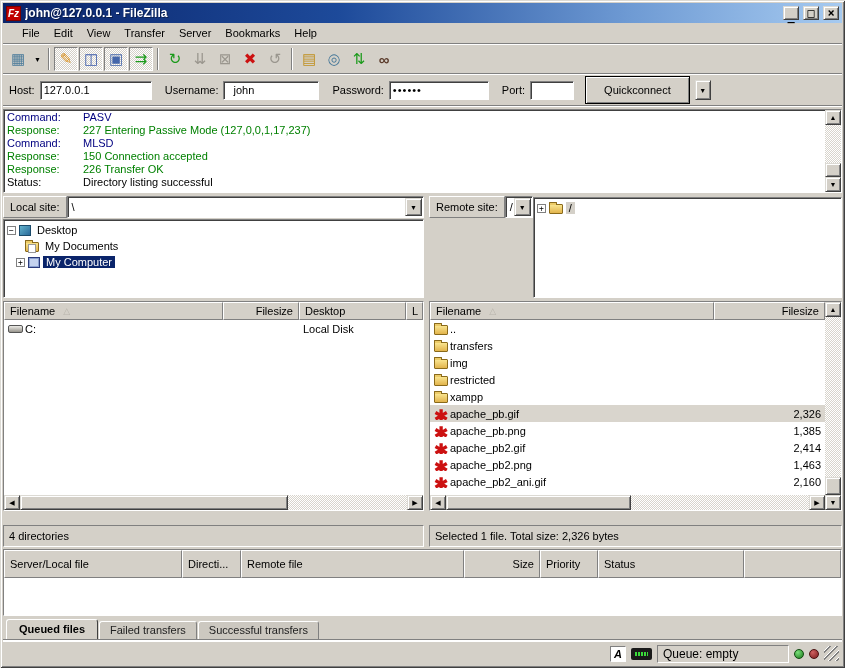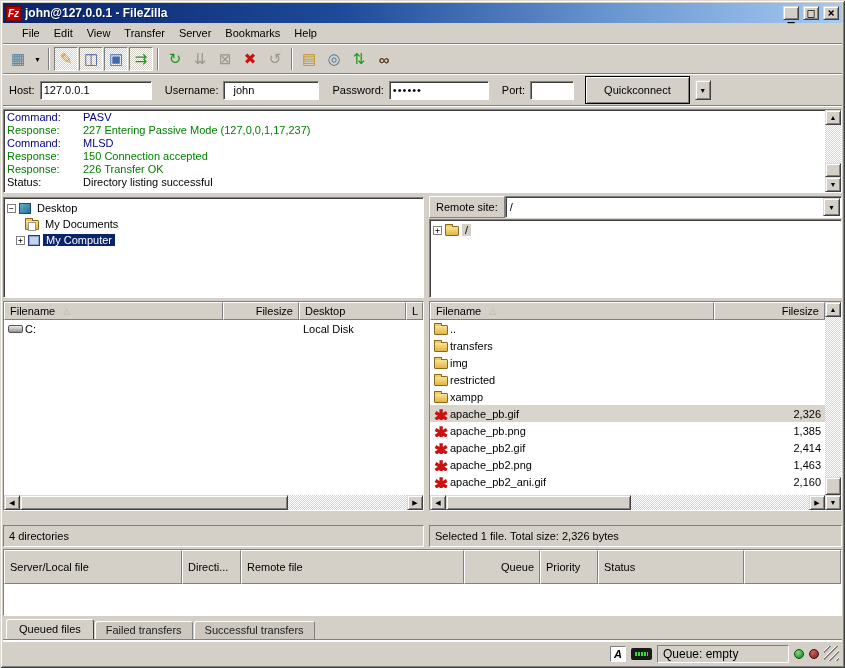--- a/index.html
+++ b/index.html
@@ -59,21 +59,21 @@
   .sbtn{width:16px;height:15px;background:#d4d0c8;display:flex;align-items:center;justify-content:center;font-size:7px;flex:none}
   .vscroll .sbtn{width:16px;height:15px}
   .vtrack{flex:1;display:flex;flex-direction:column;justify-content:flex-end}
   .vthumb{height:14px;background:#d4d0c8;flex:none}
   .hthumb{background:#d4d0c8;flex:none}
 
   
   .midrow{flex:none;height:102px;display:flex;margin-top:3px}
   .panel-l{width:421px;flex:none;display:flex;flex-direction:column}
   .splitter{width:5px;flex:none}
-  .panel-r{flex:1;display:flex;flex-direction:column}
+  .panel-r{flex:1;display:flex;flex-direction:row}
   .sitehead{flex:none;height:22px;display:flex}
   .sitelabel{background:#d4d0c8;padding:0 6px;display:flex;align-items:center;flex:none}
   .sitecombo{flex:1;background:#fff;display:flex;align-items:stretch}
   .sitecombo .val{flex:1;display:flex;align-items:center;padding-left:4px}
   .dropbtn{width:17px;background:#d4d0c8;display:flex;align-items:center;justify-content:center;font-size:7px;flex:none;margin:1px}
   .treebox{flex:1;background:#fff;margin-top:1px;padding:2px 0 0 3px;overflow:hidden}
   .treerow{height:16px;display:flex;align-items:center;gap:3px;white-space:nowrap}
   .expbox{width:9px;height:9px;border:1px solid #808080;background:#fff;font-size:8px;line-height:7px;text-align:center;flex:none;font-family:"DejaVu Sans Mono",monospace}
   .treelabel{padding:0 3px}
   .treelabel.sel{background:#0a246a;color:#fff}
@@ -101,27 +101,27 @@
   .fcell{padding:0 4px;display:flex;align-items:center;gap:2px;overflow:hidden}
   .fcell.num{justify-content:flex-end}
   .rlistwrap{display:flex;flex-direction:column;flex:1;overflow:hidden}
 
   
   .statusrow{flex:none;height:22px;display:flex;margin-top:14px}
   .statcell{display:flex;align-items:center;padding:0 5px;white-space:nowrap}
 
   
   .queuepane{flex:1;display:flex;flex-direction:column;margin-top:2px;background:#fff}
-  .qheader{flex:none;height:34px;display:flex;background:#d4d0c8}
+  .qheader{flex:none;height:28px;display:flex;background:#d4d0c8}
   .qbody{flex:1;background:#fff}
 
   
   .tabsrow{flex:none;height:23px;display:flex;align-items:flex-end;padding-left:3px;gap:1px}
   .tab{padding:2px 10px 3px;background:#d4d0c8;border-top:1px solid #fff;border-left:1px solid #fff;border-right:1px solid #808080;border-radius:3px 3px 0 0}
-  .tab.active{font-weight:normal;background:#d4d0c8;padding:3px 12px 4px;position:relative;border-right:1px solid #404040}
+  .tab.active{font-weight:bold;background:#d4d0c8;padding:3px 12px 4px;position:relative;border-right:1px solid #404040}
   .tab.inactive{background:#ccc8c0;color:#222}
 
   
   .statusbar{flex:none;height:24px;display:flex;align-items:center;justify-content:flex-end;gap:5px;padding:0 3px;border-top:1px solid #fff}
   .asciibtn{width:16px;height:16px;background:#fff;display:flex;align-items:center;justify-content:center;font-weight:bold;font-style:italic;font-size:11px;flex:none}
   .speedbadge{width:21px;height:12px;background:#1a1a1a;border-radius:2px;flex:none;display:flex;align-items:center;justify-content:center}
   .speedbadge i{display:block;width:13px;height:4px;background:repeating-linear-gradient(90deg,#3adb3a 0 2px,#1a1a1a 2px 3px)}
   .queuefield{width:132px;height:18px;display:flex;align-items:center;padding:0 5px;background:#d4d0c8;font-size:12px}
   .led{width:10px;height:10px;border-radius:50%;flex:none}
   .led.green{background:radial-gradient(circle at 35% 30%,#7ae07a,#1d7a1d);border:1px solid #0f4a0f}
@@ -204,20 +204,27 @@
       <span class="sbtn bev-out2">▲</span>
       <div class="vtrack">
           <span class="vthumb bev-out2"></span>
         </div>
       <span class="sbtn bev-out2">▼</span>
     </div>
   </div>
 
   <div class="midrow">
     <div class="panel-l">
+      <div class="sitehead">
+        <span class="sitelabel bev-out">Local site:</span>
+        <span class="sitecombo bev-in2">
+          <span class="val">\</span>
+          <span class="dropbtn bev-out2">▼</span>
+        </span>
+      </div>
       <div class="treebox bev-in2">
         <div class="treerow">
           <span class="expbox">−</span>
           <span class="idesktop"></span>
           <span class="treelabel">Desktop</span>
         </div>
         <div class="treerow" style="padding-left:18px">
           <span class="ifolder doc"></span>
           <span class="treelabel">My Documents</span>
         </div>
@@ -397,21 +404,21 @@
       <span class="hcell bev-out" style="width:178px">
           <span>Server/Local file</span>
         </span>
       <span class="hcell bev-out" style="width:59px">
           <span>Directi...</span>
         </span>
       <span class="hcell bev-out" style="width:223px">
           <span>Remote file</span>
         </span>
       <span class="hcell bev-out num" style="width:76px">
-          <span>Queue</span>
+          <span>Size</span>
         </span>
       <span class="hcell bev-out" style="width:58px">
           <span>Priority</span>
         </span>
       <span class="hcell bev-out" style="width:146px">
           <span>Status</span>
         </span>
       <span class="hcell bev-out" style="flex:1"></span>
     </div>
     <div class="qbody"></div>

